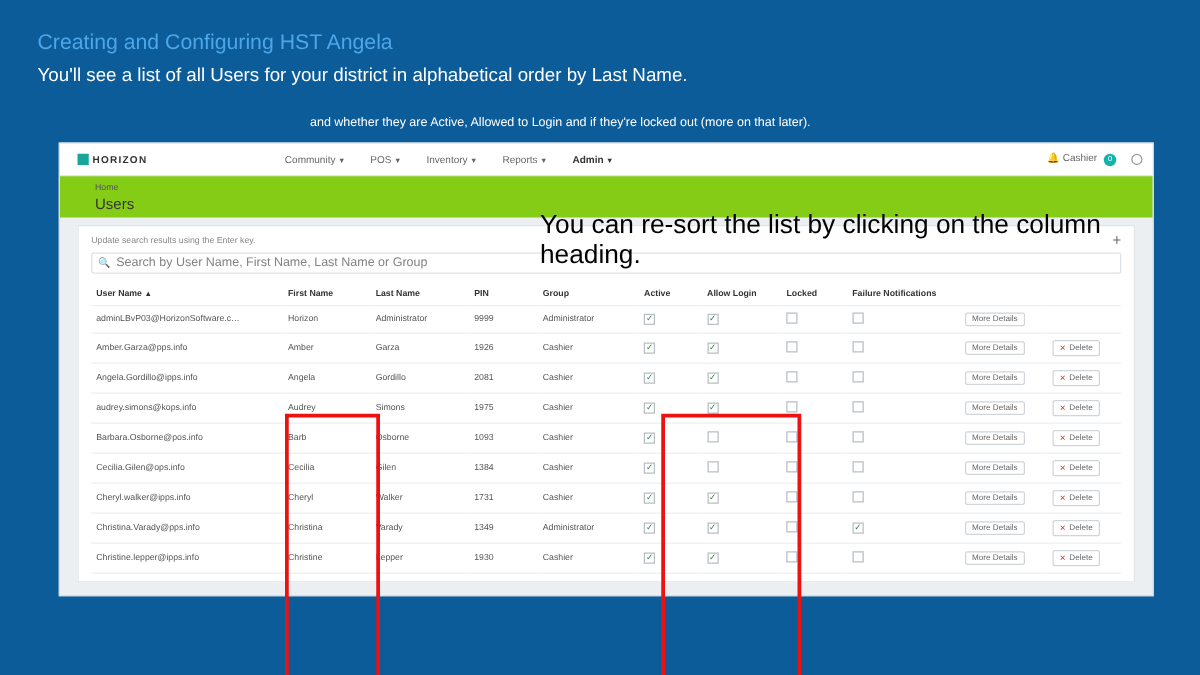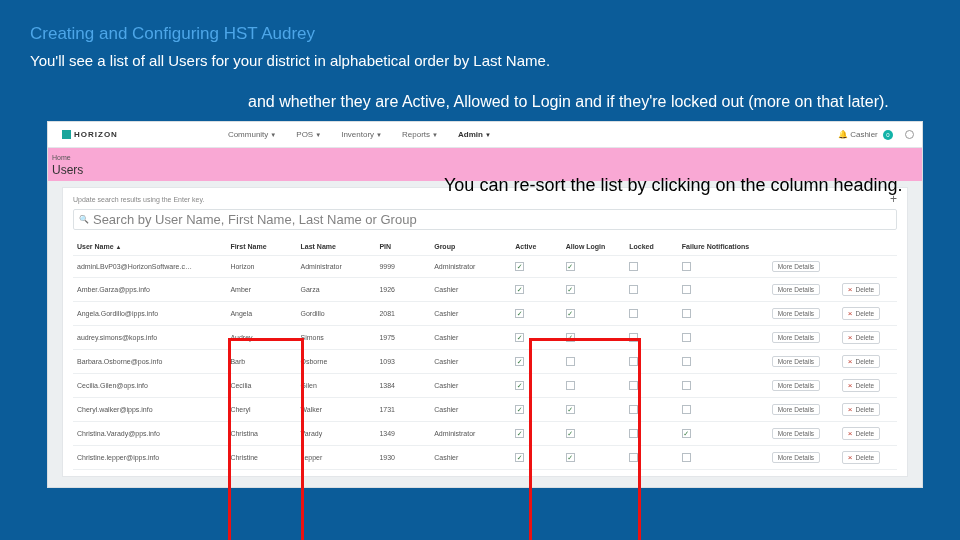--- a/index.html
+++ b/index.html
@@ -1,45 +1,45 @@
 <!DOCTYPE html>
 <html><head>
 <meta charset="utf-8">
 <style>
   * { box-sizing: border-box; margin: 0; padding: 0; }
   body { width: 960px; height: 540px; background: #0b5c99; font-family: "Segoe UI", Arial, sans-serif; overflow: hidden; }
   .slide { position: relative; width: 100%; height: 100%; padding: 24px 20px 0 30px; }
   .slide-title { color: #4da6e8; font-size: 17px; font-weight: 400; margin-bottom: 8px; }
   .slide-subtitle { color: #ffffff; font-size: 15px; font-weight: 400; margin-bottom: 24px; }
-  .slide-line2 { color: #ffffff; font-size: 16px; font-weight: 400; margin-left: 218px; margin-bottom: 10px; }
+  .slide-line2 { color: #ffffff; font-size: 10px; font-weight: 400; margin-left: 218px; margin-bottom: 10px; }
   .shot-wrap { position: relative; width: 876px; margin: 0 auto; background: #eceff1; border: 1px solid #d9dee2; }
-  .resort-callout { position: absolute; left: 396px; top: 53px; color: #000; font-size: 18px; font-weight: 400; z-index: 50; }
+  .resort-callout { position: absolute; left: 384px; top: 53px; color: #000; font-size: 21px; font-weight: 400; z-index: 50; }
   
   .topnav { display: flex; align-items: center; height: 26px; background: #fff; border-bottom: 1px solid #e3e6e9; padding: 0 8px; font-size: 8px; color: #666; }
   .brand { display: flex; align-items: center; gap: 3px; margin-right: 110px; margin-left: 6px; }
   .brand-icon { width: 9px; height: 9px; background: #1aa59b; display: inline-block; }
   .brand-name { font-size: 8px; letter-spacing: 1px; color: #333; font-weight: 600; }
   .nav-items { display: flex; gap: 20px; }
   .nav-item { color: #666; font-size: 8px; }
   .nav-item .tri { font-size: 6px; margin-left: 2px; }
   .nav-item.active { color: #333; font-weight: 600; }
   .nav-right { margin-left: auto; display: flex; align-items: center; gap: 12px; }
   .badge { background: #12b3a8; color: #fff; border-radius: 50%; width: 10px; height: 10px; font-size: 6px; display: inline-flex; align-items: center; justify-content: center; margin-left: 3px; }
   .gear { width: 9px; height: 9px; border: 1px solid #999; border-radius: 50%; display: inline-block; }
   
-  .pg-head { padding: 6px 16px 4px 4px; background: #f9a8d4; }
+  .pg-head { padding: 6px 16px 4px 28px; background: #84cc16; }
   .crumb { font-size: 7px; color: #555; }
   .pg-title { font-size: 12px; color: #333; margin-top: 2px; }
   
   .panel { margin: 6px 14px 10px 14px; background: #fff; border: 1px solid #e3e6e9; padding: 8px 10px 6px 10px; position: relative; }
   .panel-hint { font-size: 7px; color: #888; margin-bottom: 6px; }
   .panel-plus { position: absolute; right: 10px; top: 4px; color: #666; font-size: 12px; font-weight: 300; }
   .search-wrap { display: flex; align-items: center; border: 1px solid #d9dee2; border-radius: 2px; padding: 2px 5px; margin-bottom: 8px; opacity: .9; }
   .search-wrap .sicon { font-size: 8px; color: #aaa; margin-right: 4px; }
-  .search-input { border: none; outline: none; font-size: 13px; color: #aaa; flex: 1; }
+  .search-input { border: none; outline: none; font-size: 10px; color: #aaa; flex: 1; }
   
   table { width: 100%; border-collapse: collapse; table-layout: fixed; }
   th, td { text-align: left; font-size: 7px; color: #555; padding: 5px 4px; border-bottom: 1px solid #eceff1; white-space: nowrap; overflow: hidden; text-overflow: ellipsis; }
   th { color: #333; font-weight: 600; }
   col.c-uname { width: 140px; }
   col.c-fname { width: 64px; }
   col.c-lname { width: 72px; }
   col.c-pin   { width: 50px; }
   col.c-group { width: 74px; }
   col.c-act   { width: 46px; }
@@ -54,21 +54,21 @@
   .btn.del::before { content: "×"; color: #c0392b; font-size: 8px; margin-right: 1px; }
   
   .hi { position: absolute; border: 3px solid #e11; pointer-events: none; z-index: 40; }
   .hi1 { left: 165px; top: 150px; width: 76px; height: 252px; }
   .hi2 { left: 466px; top: 150px; width: 112px; height: 252px; }
 </style>
 </head>
 <body>
 
 <div class="slide">
-  <div class="slide-title">Creating and Configuring HST Audrey</div>
+  <div class="slide-title">Creating and Configuring HST Angela</div>
   <div class="slide-subtitle">You'll see a list of all Users for your district in alphabetical order by Last Name.</div>
   <div class="slide-line2">and whether they are Active, Allowed to Login and if they're locked out (more on that later).</div>
 
   <div class="shot-wrap">
 
     <div class="resort-callout">You can re-sort the list by clicking on the column heading.</div>
 
     <div class="topnav">
       <div class="brand">
         <span class="brand-icon"></span>

